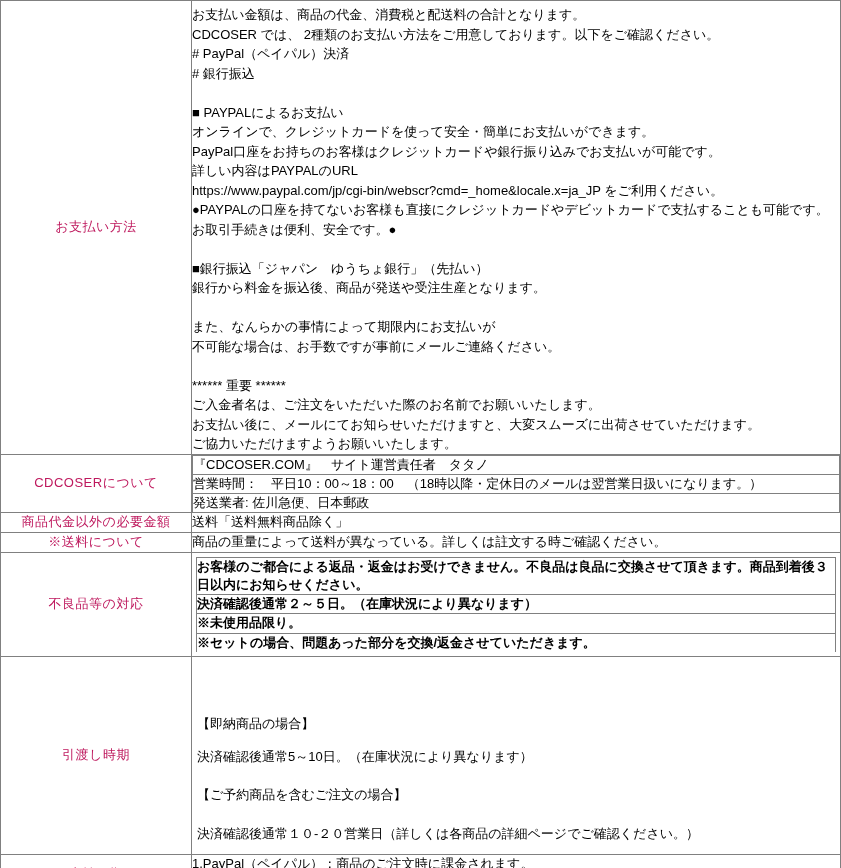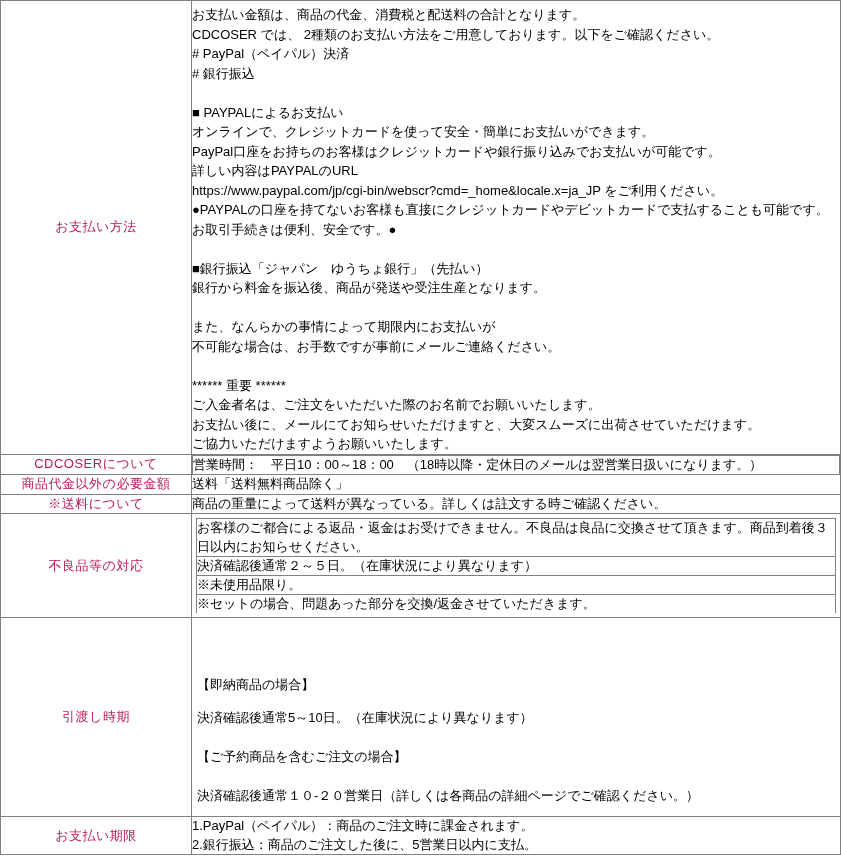--- a/index.html
+++ b/index.html
@@ -111,21 +111,27 @@
 ご協力いただけますようお願いいたします。</div>
         </td>
       </tr>
 
       <tr>
         <td class="label">CDCOSERについて</td>
         <td class="value" style="padding:0;">
           <table class="sub-table">
             <tbody>
               <tr>
+                  <td>『CDCOSER.COM』　サイト運営責任者　タタノ</td>
+                </tr>
+              <tr>
                   <td>営業時間：　平日10：00～18：00　（18時以降・定休日のメールは翌営業日扱いになります。）</td>
+                </tr>
+              <tr>
+                  <td>発送業者: 佐川急便、日本郵政</td>
                 </tr>
             </tbody>
           </table>
         </td>
       </tr>
 
       <tr>
         <td class="label">商品代金以外の必要金額</td>
         <td class="value mid">
           <div>送料「送料無料商品除く」</div>
@@ -134,21 +140,21 @@
 
       <tr>
         <td class="label">※送料について</td>
         <td class="value mid">
           <div>商品の重量によって送料が異なっている。詳しくは註文する時ご確認ください。</div>
         </td>
       </tr>
 
       <tr>
         <td class="label">不良品等の対応</td>
-        <td class="value" style="padding:4px;">
+        <td class="value" style="padding:4px;font-weight:bold;">
           <table class="sub-table">
             <tbody>
               <tr>
                   <td>お客様のご都合による返品・返金はお受けできません。不良品は良品に交換させて頂きます。商品到着後３日以内にお知らせください。</td>
                 </tr>
               <tr>
                   <td>決済確認後通常２～５日。（在庫状況により異なります）</td>
                 </tr>
               <tr>
                   <td>※未使用品限り。</td>

